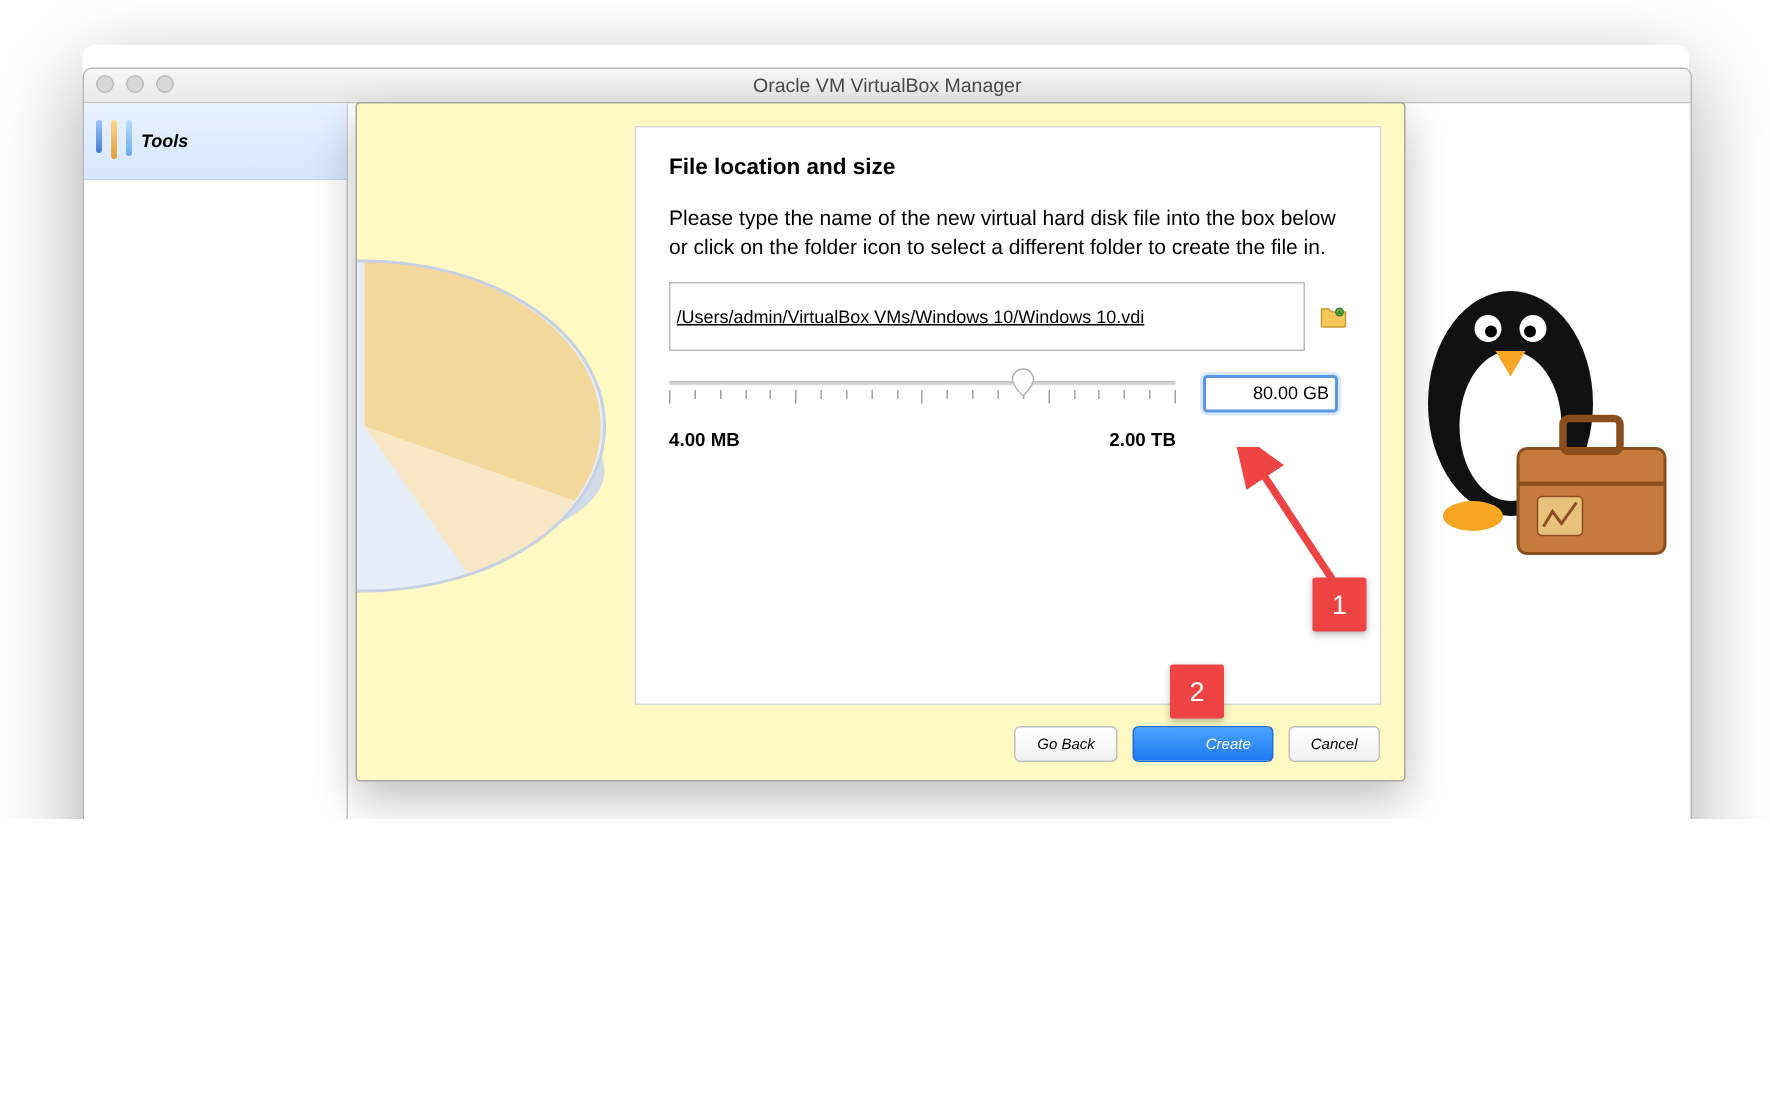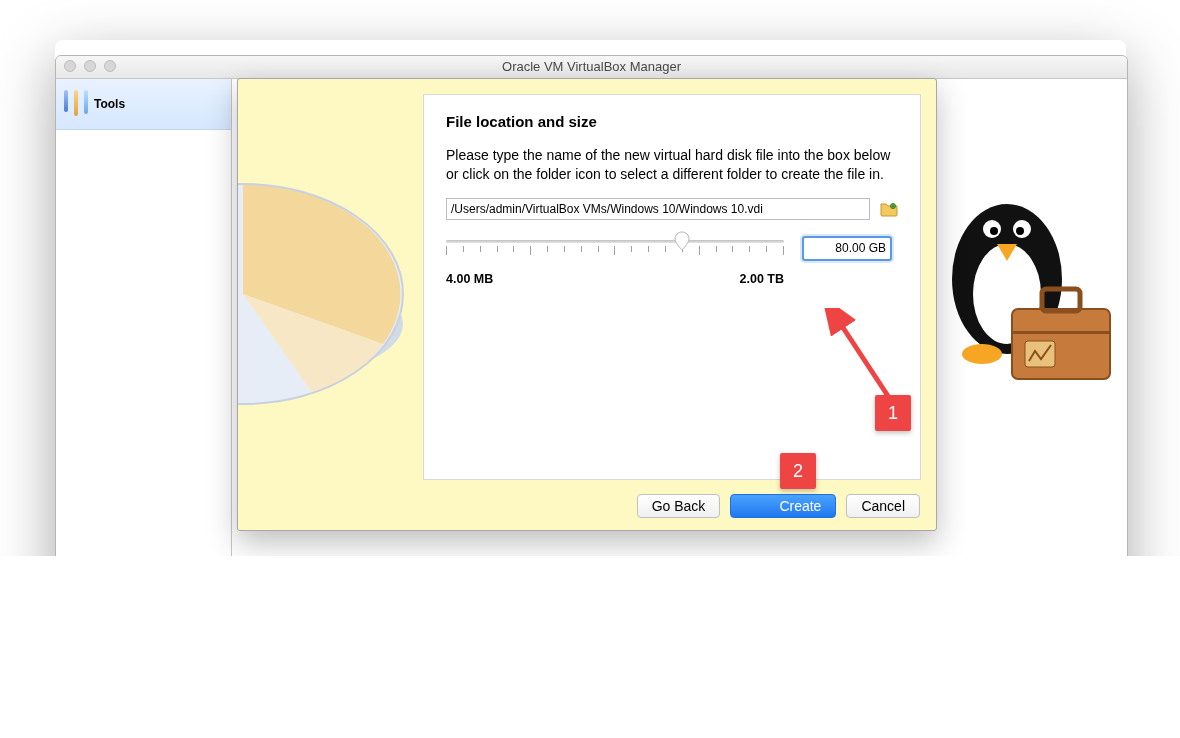--- a/index.html
+++ b/index.html
@@ -1,59 +1,59 @@
 <!DOCTYPE html>
 <html><head>
 <meta charset="utf-8">
 <style>
   html,body{margin:0;padding:0;background:#fff;font-family:-apple-system,Helvetica,Arial,sans-serif;font-size:13px;color:#000;}
-  .stage{position:relative;width:1180px;height:546px;margin-top:10px;}
+  .stage{position:relative;width:1180px;height:546px;}
   
   .main-shadow{position:absolute;left:55px;top:30px;width:1071px;height:676px;border-radius:8px;box-shadow:0 20px 60px rgba(0,0,0,.35);}
   .main-window{position:absolute;left:55px;top:45px;width:1071px;height:655px;background:#ececec;border:1px solid #b5b5b5;border-radius:6px;overflow:hidden;}
   
   .titlebar{height:22px;line-height:22px;position:relative;border-bottom:1px solid #c7c7c7;background:linear-gradient(#f6f6f6,#e8e8e8);text-align:center;font-size:13px;color:#4a4a4a;}
   .traffic{position:absolute;left:8px;top:4px;display:flex;gap:8px;}
   .dot{width:12px;height:12px;border-radius:50%;background:#d7d7d7;border:1px solid #bcbcbc;box-sizing:border-box;}
   
   .winbody{position:absolute;left:0;right:0;top:23px;bottom:0;display:flex;}
-  .sidebar{width:175px;border-right:1px solid #c7c7c7;background:#fff;}
+  .sidebar{width:175px;border-right:1px solid #c7c7c7;background:#fff;font-style:italic;}
   .content{flex:1;background:#fff;position:relative;}
   
   .tools-row{display:flex;align-items:center;height:50px;padding-left:8px;background:linear-gradient(#eaf2ff,#d5e7ff);border-bottom:1px solid #c7d5e8;}
   .tools-icon{width:24px;height:28px;display:flex;justify-content:space-between;margin-right:6px;}
   .tline{width:4px;border-radius:2px;background:linear-gradient(#9ec2ff,#4a7dcd);}
   .tline:nth-child(1){height:22px;}
   .tline:nth-child(2){height:26px;background:linear-gradient(#ffd48a,#e0a23a);}
   .tline:nth-child(3){height:24px;background:linear-gradient(#b8e0ff,#6aa9e8);}
   .tools-label{font-weight:600;font-size:12px;}
   
   .mascot{position:absolute;right:10px;top:90px;width:200px;height:240px;}
   
   .sheet{position:absolute;left:237px;top:68px;width:698px;height:451px;background:#fef9c3;border:1px solid #a7a7a7;border-radius:3px;box-shadow:0 12px 30px rgba(0,0,0,.25);}
   .sheet-inner-disk{position:absolute;left:0;top:25px;width:185px;height:380px;overflow:hidden;}
   .sheet-white{position:absolute;left:185px;right:15px;top:15px;bottom:50px;background:#fff;border:1px solid #d9d9d9;padding:18px 22px 10px 22px;box-sizing:border-box;}
   .sheet-title{font-weight:700;font-size:15px;margin-bottom:16px;}
   .help-text{font-size:14px;line-height:1.35;margin-bottom:14px;}
   .path-row{display:flex;align-items:center;gap:10px;margin-bottom:16px;}
-  .path-input{flex:1;height:20px;border:1px solid #bdbdbd;background:#fff;font-size:12px;padding:0 4px;}
+  .path-input{flex:1;height:20px;border:1px solid #bdbdbd;background:#fff;font-size:12px;padding:12px 4px;text-decoration:underline;}
   .folder-btn{width:18px;height:16px;display:flex;align-items:center;justify-content:center;}
   
   .slider-wrap{position:relative;height:34px;width:338px;}
   .slider-rail{position:absolute;left:0;right:0;top:4px;height:3px;background:linear-gradient(#bfbfbf,#e6e6e6);border-radius:2px;}
   .slider-thumb{position:absolute;top:-5px;width:20px;height:20px;display:flex;align-items:center;justify-content:center;}
   .slider-ticks{position:absolute;left:0;right:0;top:10px;height:8px;display:flex;justify-content:space-between;}
   .tick{width:1px;height:6px;background:#a0a0a0;}
   .tick.long{height:9px;}
   .slider-row{display:flex;align-items:flex-start;gap:18px;}
   .size-input{width:82px;height:21px;border:2px solid #5a98e6;border-radius:3px;background:#fff;font-size:12px;text-align:right;padding-right:4px;display:flex;align-items:center;justify-content:flex-end;box-shadow:0 0 0 2px rgba(100,160,240,.25);}
   .labels-row{display:flex;justify-content:space-between;width:338px;font-size:12.5px;font-weight:600;margin-top:2px;}
   
   .sheet-footer{position:absolute;right:16px;bottom:12px;display:flex;gap:10px;}
-  .btn{height:22px;padding:0 14px;border:1px solid #c0c0c0;border-radius:4px;background:linear-gradient(#ffffff,#f0f0f0);font-size:14px;display:flex;align-items:center;justify-content:center;cursor:default;}
+  .btn{height:22px;padding:0 14px;border:1px solid #c0c0c0;border-radius:4px;background:linear-gradient(#ffffff,#f0f0f0);font-size:10px;display:flex;align-items:center;justify-content:center;cursor:default;font-style:italic;}
   .btn.primary{background:linear-gradient(#4aa3ff,#1f78ef);color:#fff;border-color:#1e6fe0;font-weight:500;padding-left:48px;}
   
   .callout{position:absolute;width:36px;height:36px;background:#ef4444;color:#fff;font-size:18px;font-weight:500;display:flex;align-items:center;justify-content:center;border-radius:2px;box-shadow:0 2px 5px rgba(0,0,0,.25);}
   .arrow{position:absolute;pointer-events:none;}
 </style>
 </head>
 <body>
 
 <div class="stage">
   <div class="main-shadow"></div>

